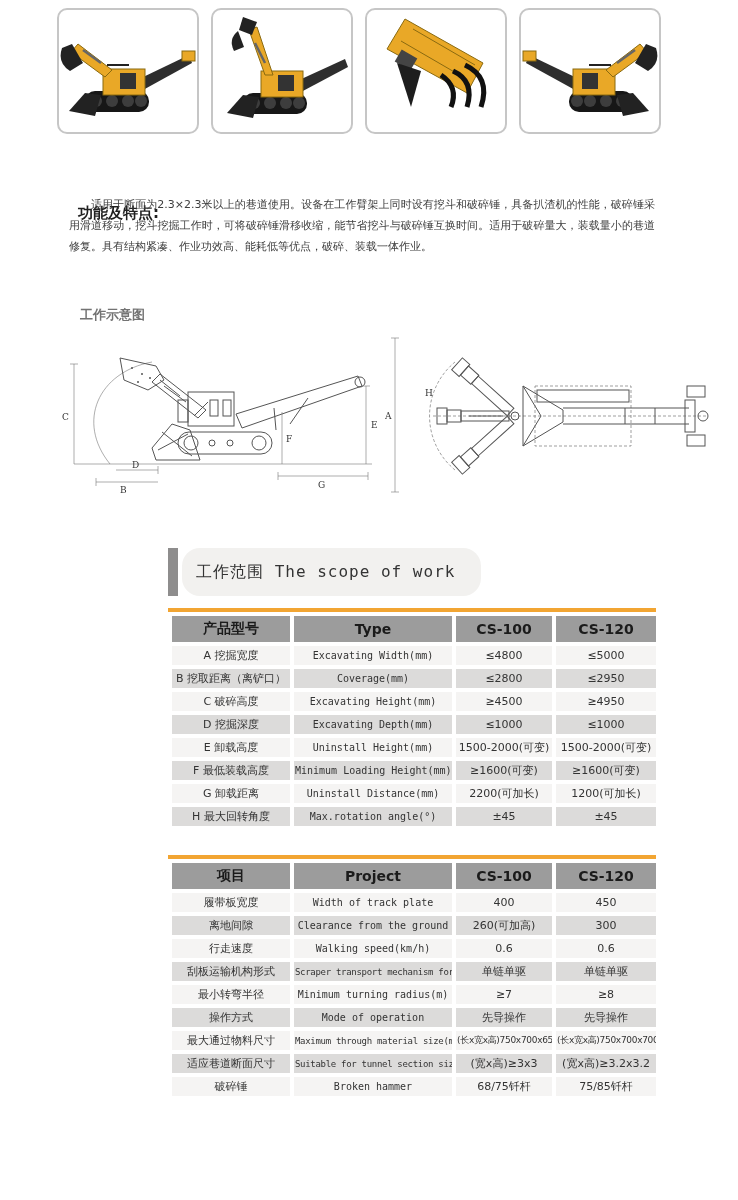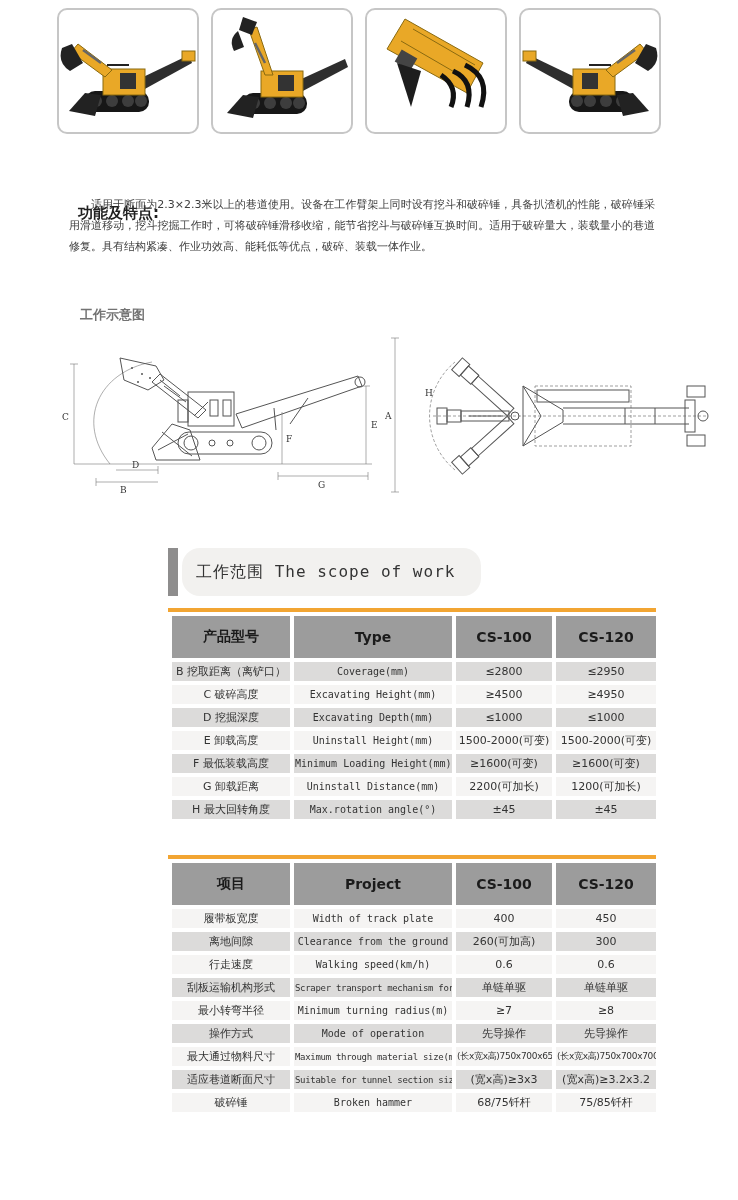--- a/index.html
+++ b/index.html
@@ -39,21 +39,21 @@
   #scope-section{top:548px;}
   #specs-section{top:843px;}
   .sec-header{display:flex;height:48px;}
   .sec-bar{width:10px;background:var(--section-bar-gray);margin-right:4px;}
   .sec-panel{background:var(--section-panel-bg);display:flex;align-items:center;
              padding:0 26px 0 14px;font-family:"DejaVu Sans Mono",monospace;
              font-size:16px;color:#333;letter-spacing:1px;white-space:nowrap;border-radius:18px;}
   .orange-bar{height:4px;background:var(--accent-orange);margin-top:12px;}
 
   table.spec{width:100%;border-collapse:separate;border-spacing:4px 4px;table-layout:fixed;}
-  table.spec th{background:var(--header-gray);color:#1b1b1b;height:42px;font-size:14px;
+  table.spec th{background:var(--header-gray);color:#1b1b1b;height:26px;font-size:14px;
                 font-weight:bold;padding:0;overflow:hidden;white-space:nowrap;}
   table.spec td{height:19px;text-align:center;font-size:11px;color:#333;padding:0 1px;
                 overflow:hidden;white-space:nowrap;}
   table.spec td.en{font-family:"DejaVu Sans Mono",monospace;font-size:10px;}
   table.spec td.sm{font-size:9px;letter-spacing:-0.3px;}
   tr.light td{background:var(--row-light);}
   tr.dark td{background:var(--row-dark);}
 </style>
 </head>
 <body>
@@ -254,20 +254,26 @@
         </colgroup>
       <thead>
         <tr>
           <th>产品型号</th>
           <th>Type</th>
           <th>CS-100</th>
           <th>CS-120</th>
         </tr>
       </thead>
       <tbody>
+        <tr class="light">
+          <td>A 挖掘宽度</td>
+          <td class="en">Excavating Width(mm)</td>
+          <td>≤4800</td>
+          <td>≤5000</td>
+        </tr>
         <tr class="dark">
           <td>B 挖取距离（离铲口）</td>
           <td class="en">Coverage(mm)</td>
           <td>≤2800</td>
           <td>≤2950</td>
         </tr>
         <tr class="light">
           <td>C 破碎高度</td>
           <td class="en">Excavating Height(mm)</td>
           <td>≥4500</td>

